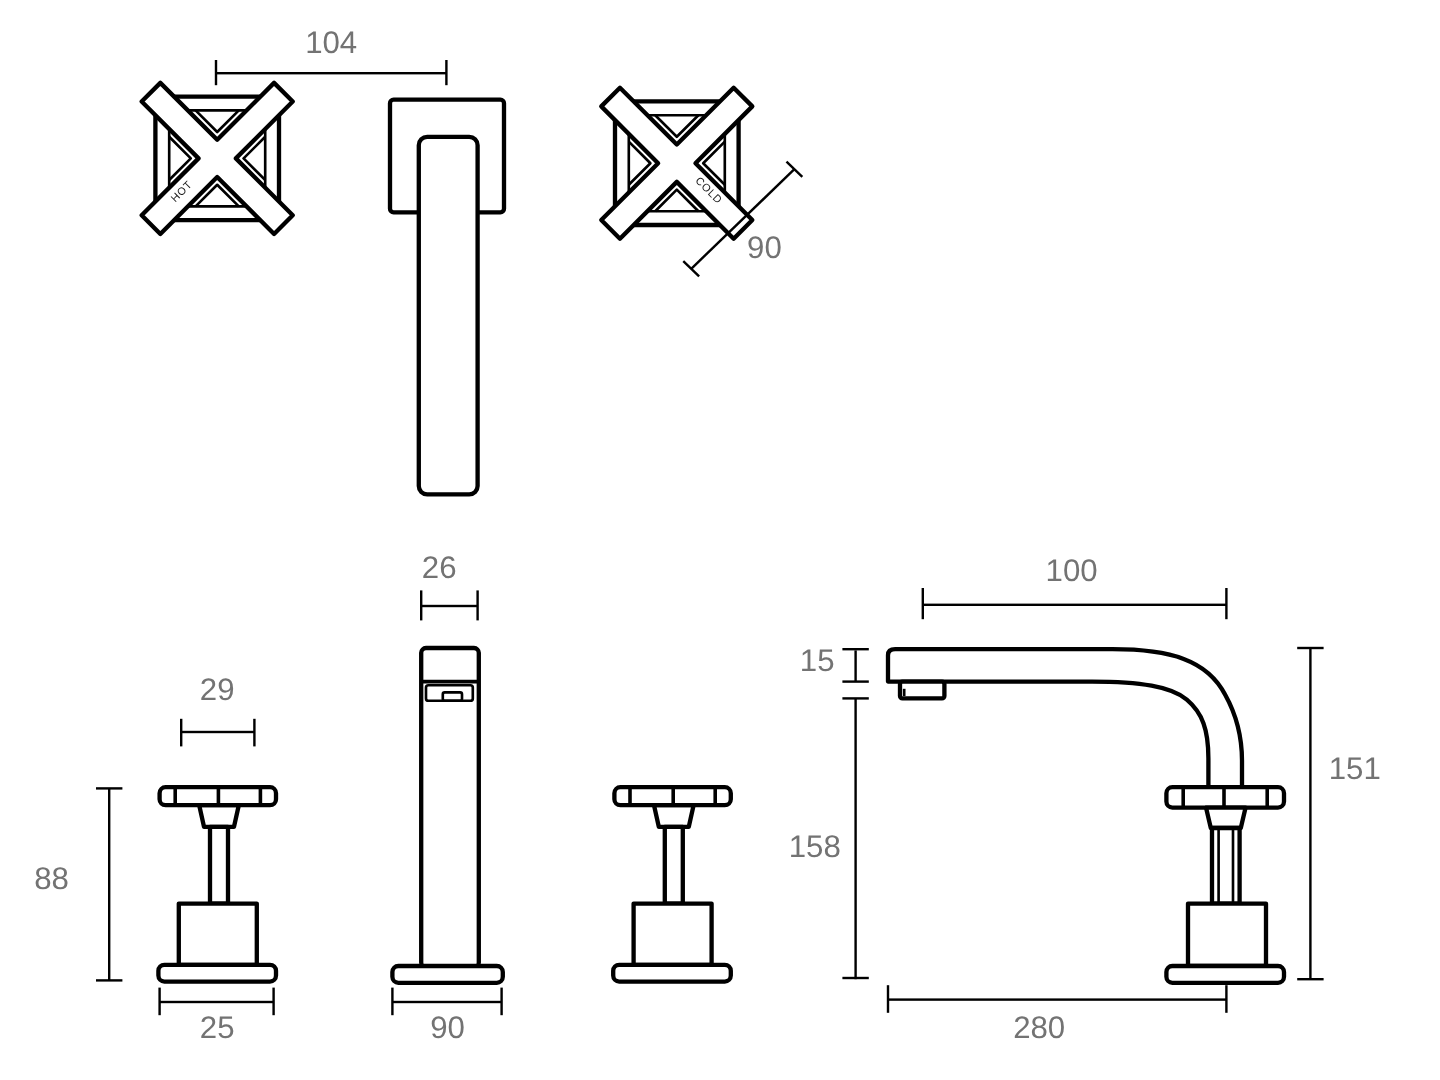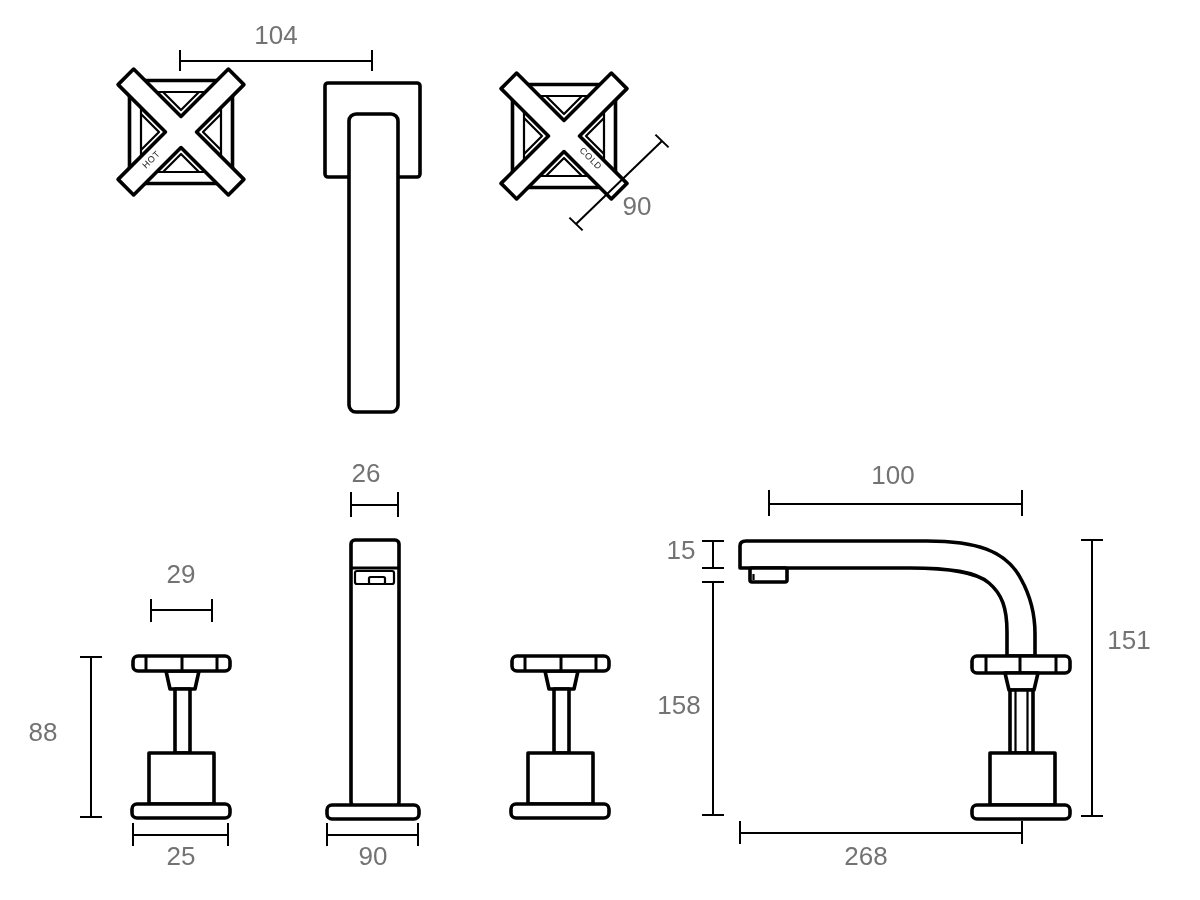--- a/index.html
+++ b/index.html
@@ -179,16 +179,16 @@
     <div class="dim-v" style="left:1091px;top:540px;height:276px"></div>
     <div class="tick-h" style="left:1081px;top:539px;width:22px"></div>
     <div class="tick-h" style="left:1081px;top:815px;width:22px"></div>
     <span class="dimtext" style="left:1098px;top:627px;width:62px">151</span>
   </div>
 
   <div>
     <div class="dim-h" style="left:740px;top:832px;width:282px"></div>
     <div class="tick-v" style="left:739px;top:821px;height:23px"></div>
     <div class="tick-v" style="left:1021px;top:821px;height:23px"></div>
-    <span class="dimtext" style="left:836px;top:843px;width:60px">268</span>
+    <span class="dimtext" style="left:836px;top:843px;width:60px">280</span>
   </div>
 
 </div>
 
 </body></html>

